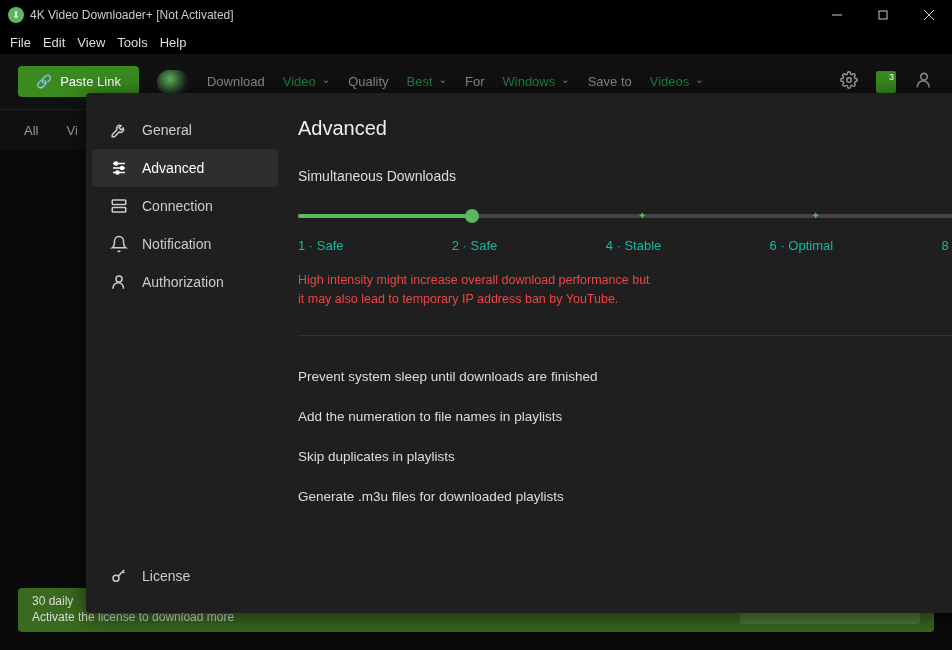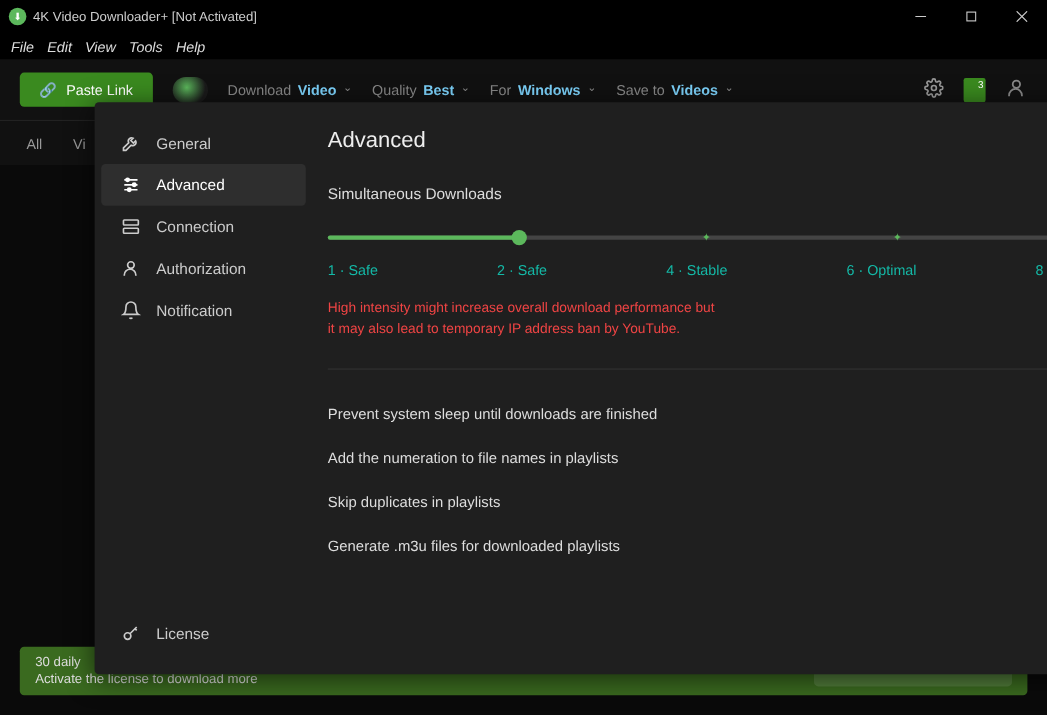--- a/index.html
+++ b/index.html
@@ -4,28 +4,28 @@
 <style>
 * { margin: 0; padding: 0; box-sizing: border-box; font-family: "Segoe UI", Arial, sans-serif; }
 body { width: 952px; height: 650px; background: #0a0a0a; color: #e0e0e0; overflow: hidden; position: relative; }
 
 .titlebar { height: 30px; background: #000; display: flex; align-items: center; padding: 0 0 0 8px; color: #ccc; font-size: 12px; }
 .titlebar-icon { width: 16px; height: 16px; background: #5cb85c; border-radius: 50%; margin-right: 6px; display: flex; align-items: center; justify-content: center; font-size: 9px; color: #fff; }
 .titlebar-controls { margin-left: auto; display: flex; }
 .titlebar-btn { width: 46px; height: 30px; display: flex; align-items: center; justify-content: center; color: #ccc; font-size: 14px; }
 .titlebar-btn svg { width: 10px; height: 10px; }
 
-.menubar { height: 24px; background: #000; display: flex; align-items: center; padding: 0 4px; font-size: 13px; font-style: italic; }
+.menubar { height: 24px; background: #000; display: flex; align-items: center; padding: 0 4px; font-size: 13px; }
 .menubar-item { padding: 2px 6px; color: #ddd; }
 
 .toolbar { height: 56px; background: #111; display: flex; align-items: center; padding: 0 18px; gap: 18px; font-size: 13px; border-bottom: 1px solid #222; }
 .paste-btn { background: #3a8a1f; color: #fff; padding: 8px 18px; border-radius: 4px; display: flex; align-items: center; gap: 8px; font-size: 13px; }
 .orb { width: 32px; height: 24px; background: radial-gradient(circle at 40% 40%, #5cb85c 0%, #1a1a1a 70%); border-radius: 12px; }
 .toolbar-group { display: flex; align-items: flex-start; gap: 6px; color: #888; }
-.toolbar-group .val { color: #7dd3fc; font-weight: 700; }
+.toolbar-group .val { color: #15803d; font-weight: 400; margin-left: 12px; }
 .toolbar-right { margin-left: auto; display: flex; align-items: center; gap: 18px; }
 .badge { width: 20px; height: 22px; background: #3a8a1f; border-radius: 2px; display: flex; align-items: flex-start; justify-content: flex-end; font-size: 9px; color: #fff; padding: 1px 2px; }
 
 .tabbar { height: 40px; background: #111; display: flex; align-items: center; padding: 0 24px; gap: 28px; font-size: 13px; color: #999; }
 .tabbar-right { margin-left: auto; display: flex; gap: 20px; color: #888; }
 
 .overlay { position: absolute; top: 93px; left: 86px; width: 938px; height: 520px; background: #1f1f1f; border-radius: 4px; display: flex; box-shadow: 0 4px 24px rgba(0,0,0,0.6); }
 
 .side-nav { width: 198px; padding: 18px 0; display: flex; flex-direction: column; }
 .nav-item { display: flex; align-items: center; gap: 14px; padding: 10px 18px; color: #ccc; font-size: 14px; border-radius: 4px; margin: 0 6px; }
@@ -187,31 +187,31 @@
     </div>
     <div class="nav-item">
       <svg viewBox="0 0 24 24" fill="none" stroke="currentColor" stroke-width="2">
           <rect x="3" y="4" width="18" height="6" rx="1"></rect>
           <rect x="3" y="14" width="18" height="6" rx="1"></rect>
         </svg>
       <span>Connection</span>
     </div>
     <div class="nav-item">
       <svg viewBox="0 0 24 24" fill="none" stroke="currentColor" stroke-width="2">
+          <path d="M18 8a6 6 0 10-12 0c0 7-3 9-3 9h18s-3-2-3-9"></path>
+          <path d="M13.7 21a2 2 0 01-3.4 0"></path>
+        </svg>
+      <span>Notification</span>
+    </div>
+    <div class="nav-item">
+      <svg viewBox="0 0 24 24" fill="none" stroke="currentColor" stroke-width="2">
           <circle cx="12" cy="8" r="4"></circle>
           <path d="M4 21v-1a7 7 0 0114 0v1"></path>
         </svg>
       <span>Authorization</span>
-    </div>
-    <div class="nav-item">
-      <svg viewBox="0 0 24 24" fill="none" stroke="currentColor" stroke-width="2">
-          <path d="M18 8a6 6 0 10-12 0c0 7-3 9-3 9h18s-3-2-3-9"></path>
-          <path d="M13.7 21a2 2 0 01-3.4 0"></path>
-        </svg>
-      <span>Notification</span>
     </div>
     <div class="nav-spacer"></div>
     <div class="nav-item">
       <svg viewBox="0 0 24 24" fill="none" stroke="currentColor" stroke-width="2">
           <circle cx="8" cy="15" r="4"></circle>
           <path d="M10.85 12.15L19 4m-2 2l2 2"></path>
         </svg>
       <span>License</span>
     </div>
   </div>

